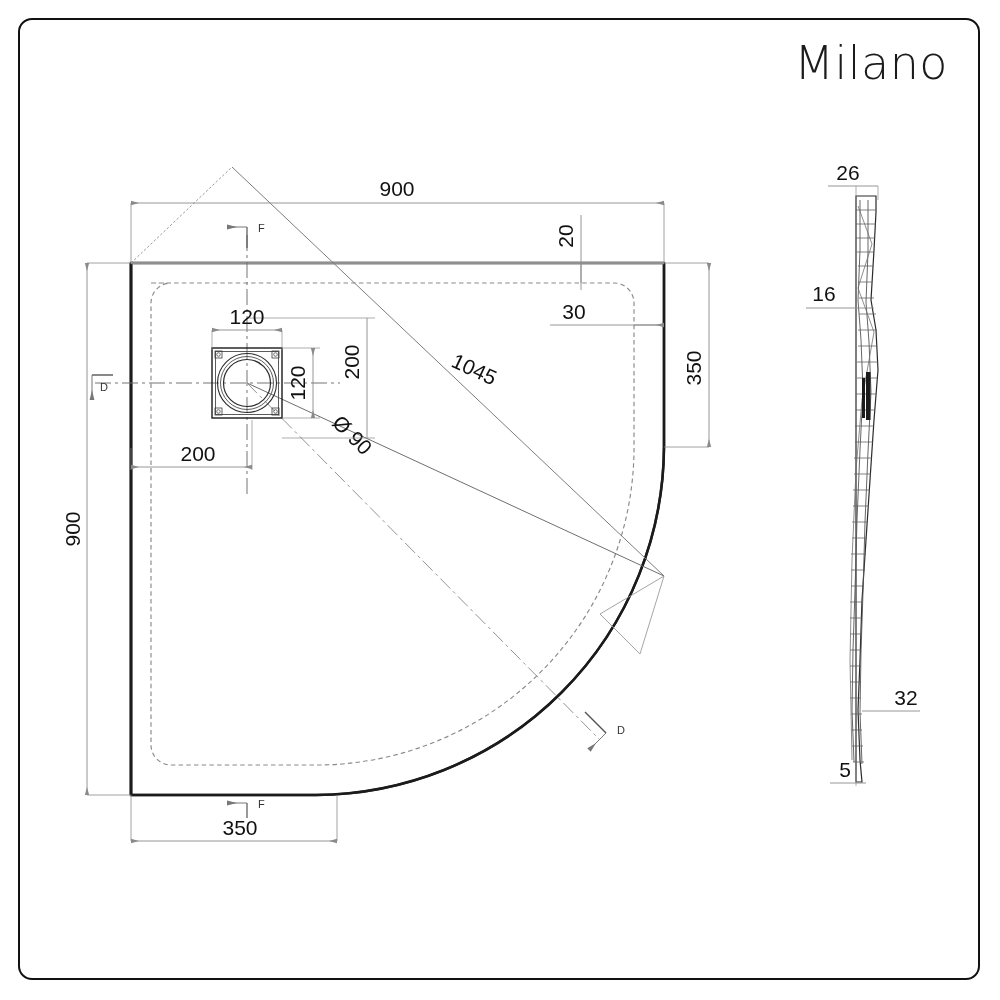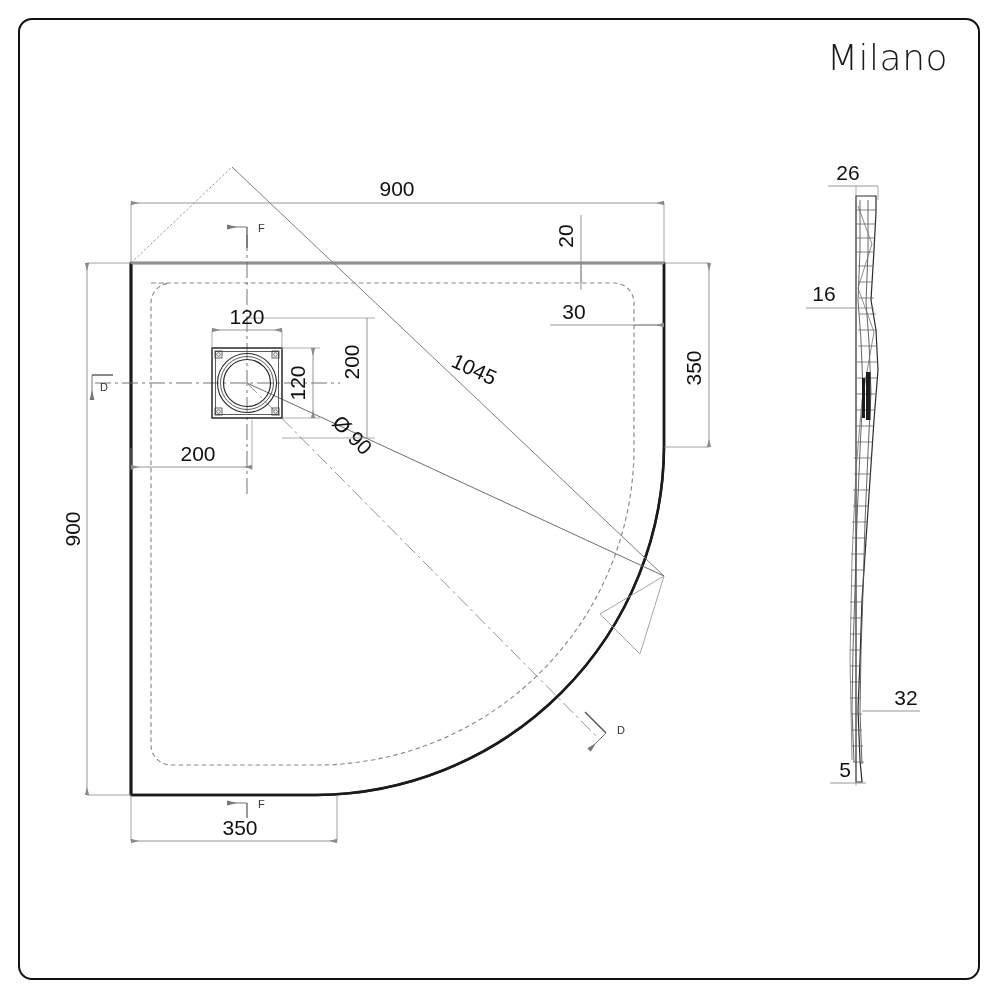--- a/index.html
+++ b/index.html
@@ -26,21 +26,21 @@
     height: 962px;
     border: 2.2px solid #111111;
     border-radius: 14px;
     box-sizing: border-box;
     pointer-events: none;
   }
   #brand {
     position: absolute;
     right: 52px;
     top: 40px;
-    font-size: 36px;
+    font-size: 46px;
     font-weight: 300;
     letter-spacing: 0.5px;
     color: #1b1b1b;
     font-family: "DejaVu Sans", sans-serif;
     line-height: 1;
     white-space: nowrap;
   }
   svg.draw {
     position: absolute;
     left: 0;

